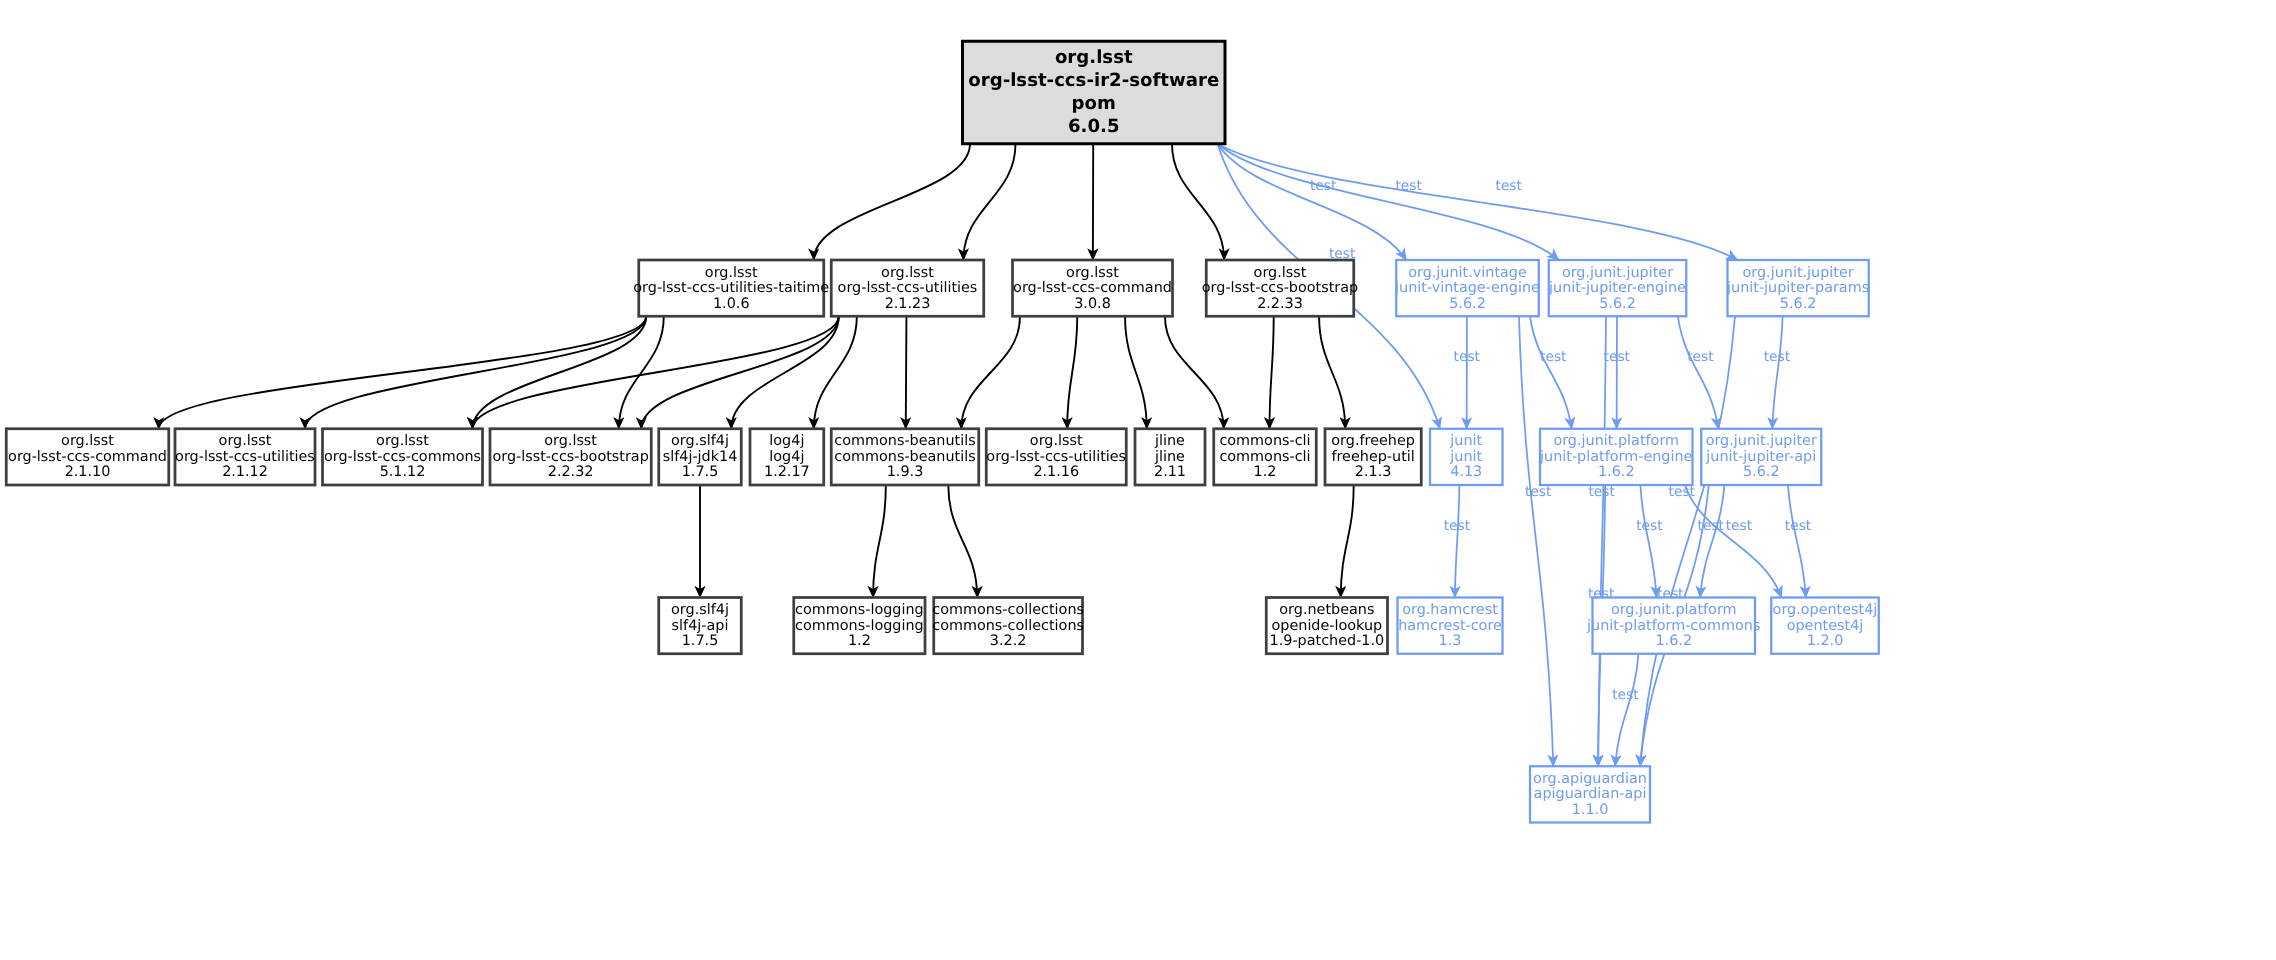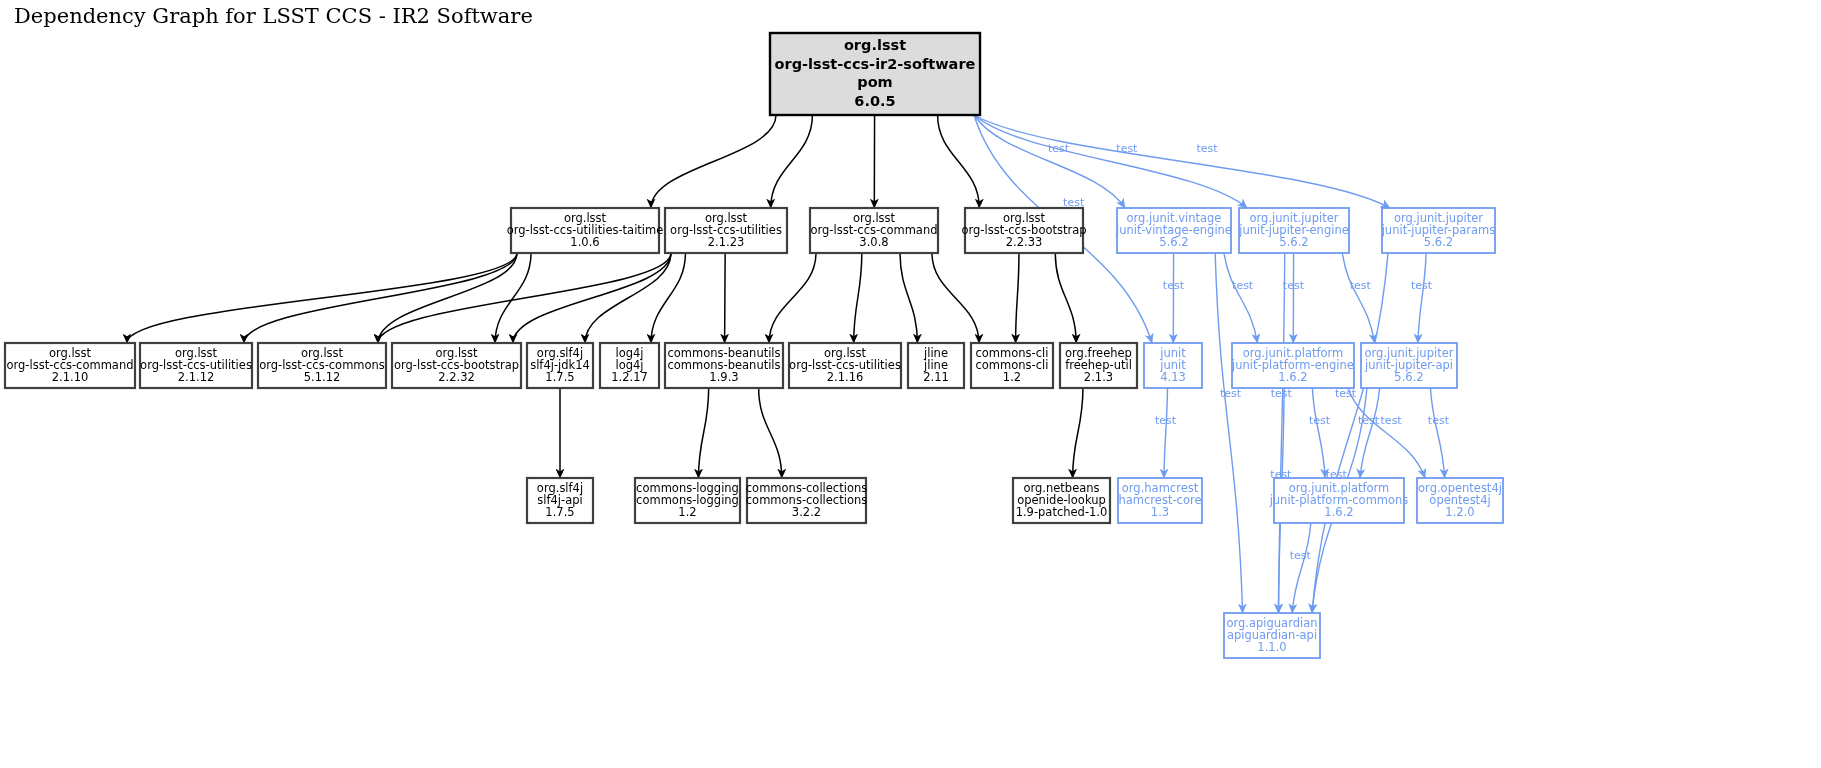--- a/index.html
+++ b/index.html
@@ -25,21 +25,20 @@
   .edge.test{stroke:#6f9bf0;stroke-width:1.4;}
   .elabel{
     font-family:"DejaVu Sans",sans-serif;
     font-size:11px;fill:#6f9bf0;text-anchor:middle;
   }
 </style>
 </head>
 <body>
 
 <div id="stage">
-  <div id="title">Dependency Graph for LSST CCS - IR2 Software</div>
   <svg id="graph" viewBox="0 0 1821 768">
     <defs>
       <marker id="arrow-black" markerWidth="11" markerHeight="9" refX="9.4" refY="4.5" orient="auto" markerUnits="userSpaceOnUse">
         <path d="M0,0 L10,4.5 L0,9 L2.6,4.5 z" fill="#000000"></path>
       </marker>
       <marker id="arrow-blue" markerWidth="11" markerHeight="9" refX="9.4" refY="4.5" orient="auto" markerUnits="userSpaceOnUse">
         <path d="M0,0 L10,4.5 L0,9 L2.6,4.5 z" fill="#6f9bf0"></path>
       </marker>
     </defs>
     <g id="edge-layer">

